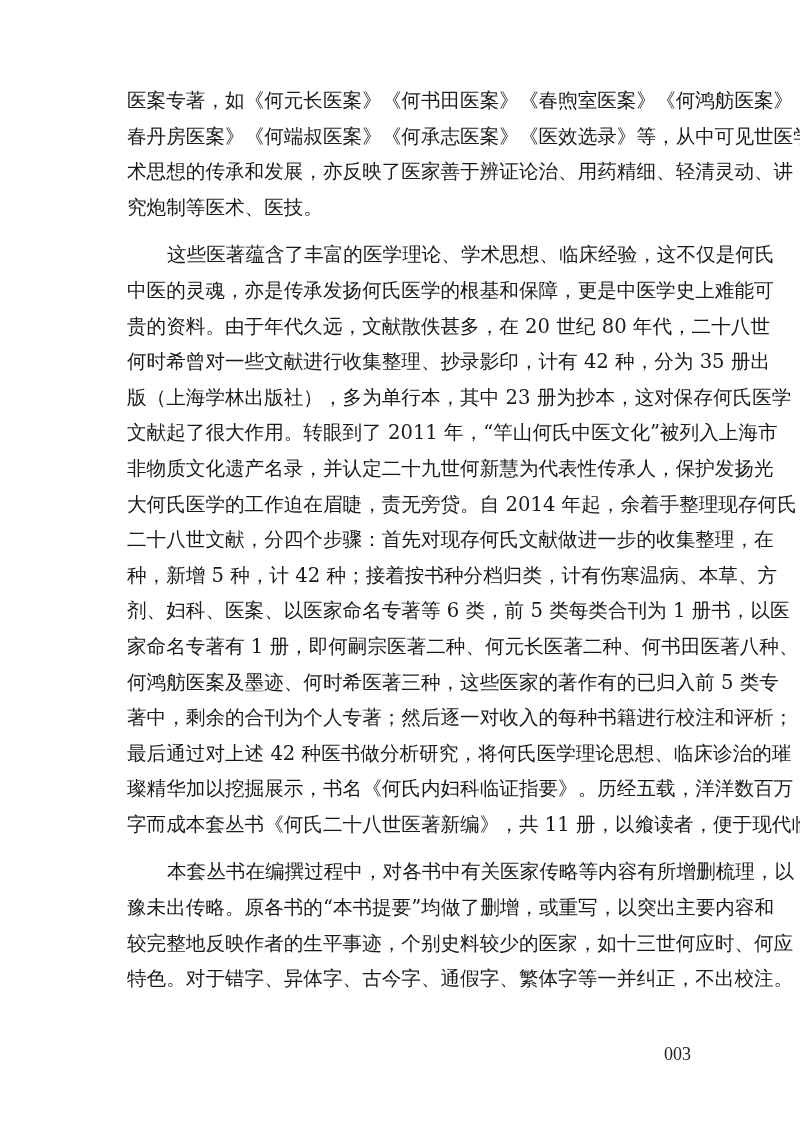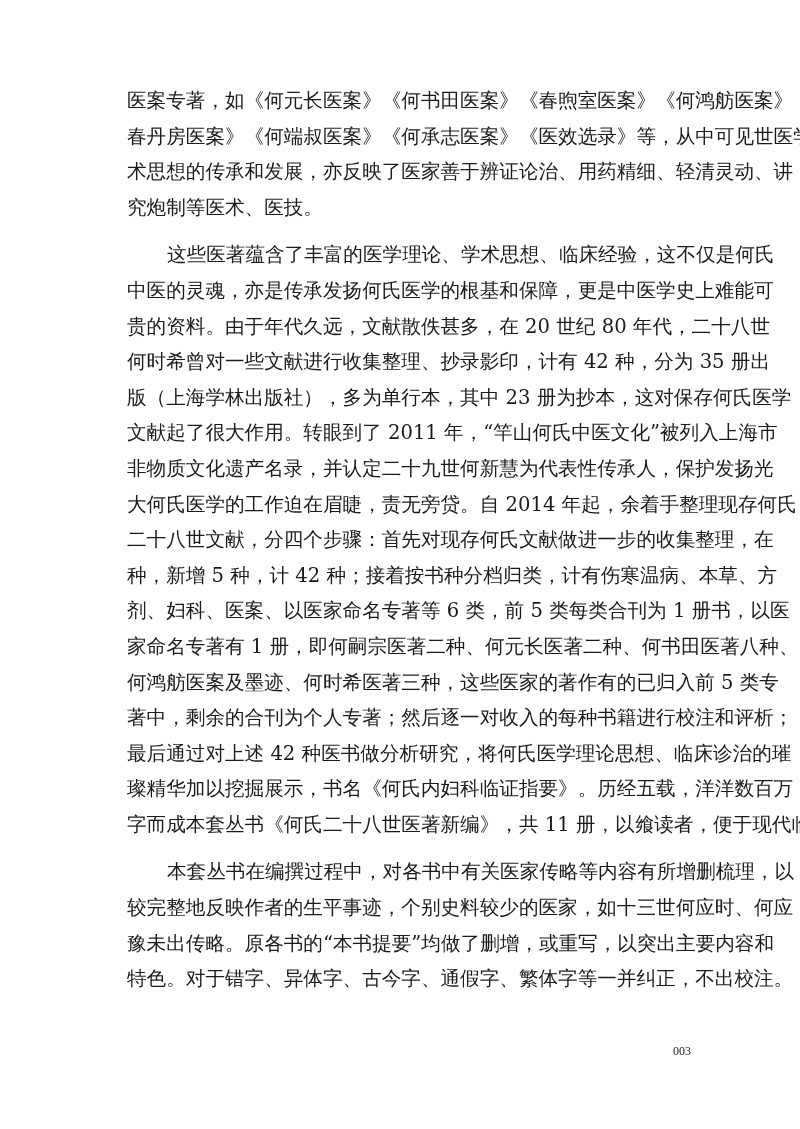--- a/index.html
+++ b/index.html
@@ -41,21 +41,21 @@
       text-align-last: left;
     }
     .line.indent {
       padding-left: 40px;
       margin-top: 12px;
     }
     .page-number {
       position: absolute;
       right: 109px;
       top: 1044px;
-      font-size: 12px;
+      font-size: 18px;
       font-family: "Liberation Serif", "DejaVu Serif", serif;
       color: #222;
     }
   </style>
 </head>
 <body>
 
 <div class="page">
   <div class="body-text">
 
@@ -81,21 +81,21 @@
       <div class="line">家命名专著有 1 册，即何嗣宗医著二种、何元长医著二种、何书田医著八种、</div>
       <div class="line">何鸿舫医案及墨迹、何时希医著三种，这些医家的著作有的已归入前 5 类专</div>
       <div class="line">著中，剩余的合刊为个人专著；然后逐一对收入的每种书籍进行校注和评析；</div>
       <div class="line">最后通过对上述 42 种医书做分析研究，将何氏医学理论思想、临床诊治的璀</div>
       <div class="line">璨精华加以挖掘展示，书名《何氏内妇科临证指要》。历经五载，洋洋数百万</div>
       <div class="line">字而成本套丛书《何氏二十八世医著新编》，共 11 册，以飨读者，便于现代临</div>
     </div>
 
     <div class="paragraph">
       <div class="line indent">本套丛书在编撰过程中，对各书中有关医家传略等内容有所增删梳理，以</div>
+      <div class="line">豫未出传略。原各书的“本书提要”均做了删增，或重写，以突出主要内容和</div>
       <div class="line">较完整地反映作者的生平事迹，个别史料较少的医家，如十三世何应时、何应</div>
-      <div class="line">豫未出传略。原各书的“本书提要”均做了删增，或重写，以突出主要内容和</div>
       <div class="line">特色。对于错字、异体字、古今字、通假字、繁体字等一并纠正，不出校注。</div>
     </div>
 
   </div>
 
   <div class="page-number">003</div>
 </div>
 
 </body></html>

